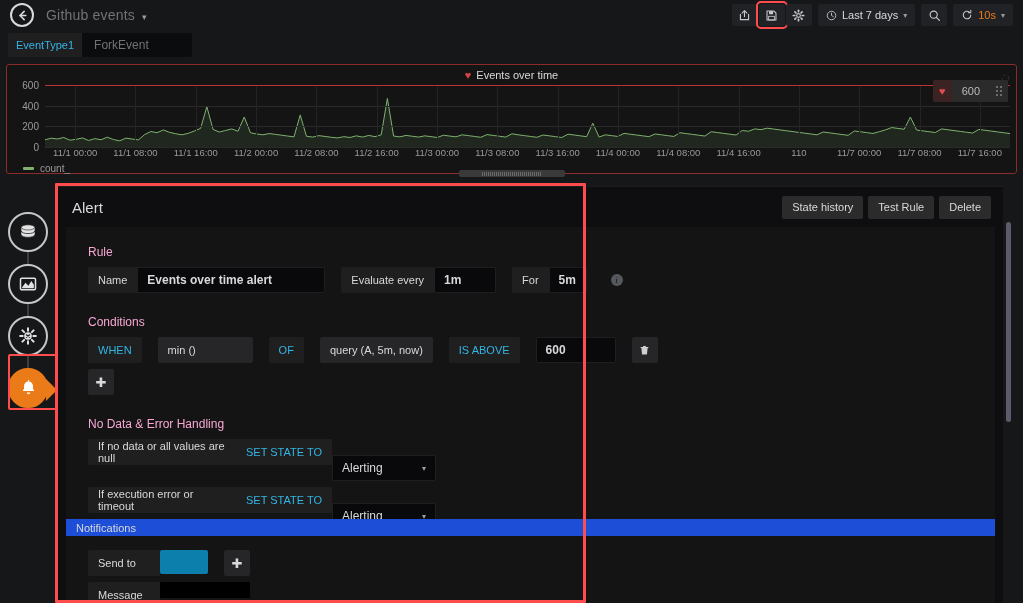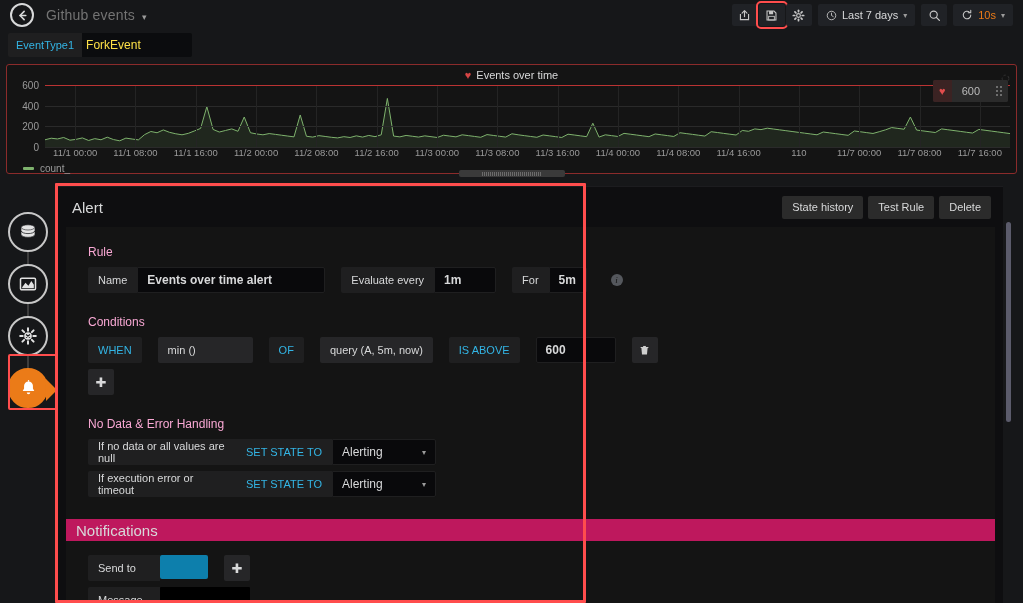--- a/index.html
+++ b/index.html
@@ -49,22 +49,22 @@
   .submenu {
     position: absolute; left: 0; top: 30px; width: 1023px; height: 30px;
     background: #161719; display: flex; align-items: center; padding-left: 8px;
   }
   .var-wrap { display: flex; height: 24px; border-radius: 2px; overflow: hidden; cursor: pointer; }
   .var-label {
     background: #1f1f20; color: #33b5e5; font-size: 11px;
     display: flex; align-items: center; padding: 0 8px;
   }
   .var-value {
-    background: #0b0c0e; color: #fde047; font-size: 12px;
-    display: flex; align-items: center; padding: 0 4px; min-width: 110px;
+    background: #0b0c0e; color: #737373; font-size: 12px;
+    display: flex; align-items: center; padding: 0 12px; min-width: 110px;
   }
 
   
   .panel {
     position: absolute; left: 6px; top: 64px; width: 1011px; height: 110px;
     background: #141414; border: 1px solid #8b2b2b; border-radius: 3px;
   }
   .panel-header { height: 20px; display: flex; align-items: center; justify-content: center; position: relative; }
   .panel-title { font-size: 11px; color: #d8d9da; display: flex; align-items: center; gap: 5px; }
   .heart { color: #d64545; font-size: 11px; line-height: 1; }
@@ -160,30 +160,30 @@
     font-size: 9px; display: flex; align-items: center; justify-content: center; margin-left: 8px; align-self: center;
     font-style: italic; font-family: "Liberation Serif", serif; cursor: pointer;
   }
   .sq-btn {
     width: 26px; height: 26px; background: #262628; border-radius: 2px; display: flex;
     align-items: center; justify-content: center; cursor: pointer; color: #d8d9da; font-size: 13px;
   }
   .select-box {
     background: #09090b; border: 1px solid #1f1f20; height: 26px; border-radius: 0 2px 2px 0;
     font-size: 12px; color: #d8d9da; padding: 0 9px; display: flex; align-items: center;
-    min-width: 104px; justify-content: space-between; gap: 12px; cursor: pointer;
+    min-width: 104px; justify-content: space-between; gap: 12px; cursor: pointer; margin-top: 16px;
   }
   .select-box .caret { font-size: 8px; color: #9b9b9b; }
 
   .notif-bar {
     position: absolute; left: 8px; bottom: 0; width: 929px; height: 84px; background: #141414;
   }
   .notif-head {
-    height: 22px; background: #be185d; display: flex; align-items: center;
-    padding-left: 10px; font-size: 15px; color: #d8d9da;
+    height: 17px; background: #1d4ed8; display: flex; align-items: center;
+    padding-left: 10px; font-size: 11px; color: #d8d9da;
   }
   .notif-body { padding: 14px 0 0 22px; }
   .chip { width: 48px; height: 24px; background: #0d7fac; border-radius: 2px; cursor: pointer; }
   .msg-box { width: 90px; height: 16px; background: #000; border-radius: 1px; }
 
   
   .scrollbar-track { position: absolute; right: 12px; top: 222px; width: 5px; height: 290px; }
   .scrollbar-thumb { position: absolute; left: 0; top: 0; width: 5px; height: 200px; background: #5b5b6b; border-radius: 3px; cursor: grab; }
 
   

